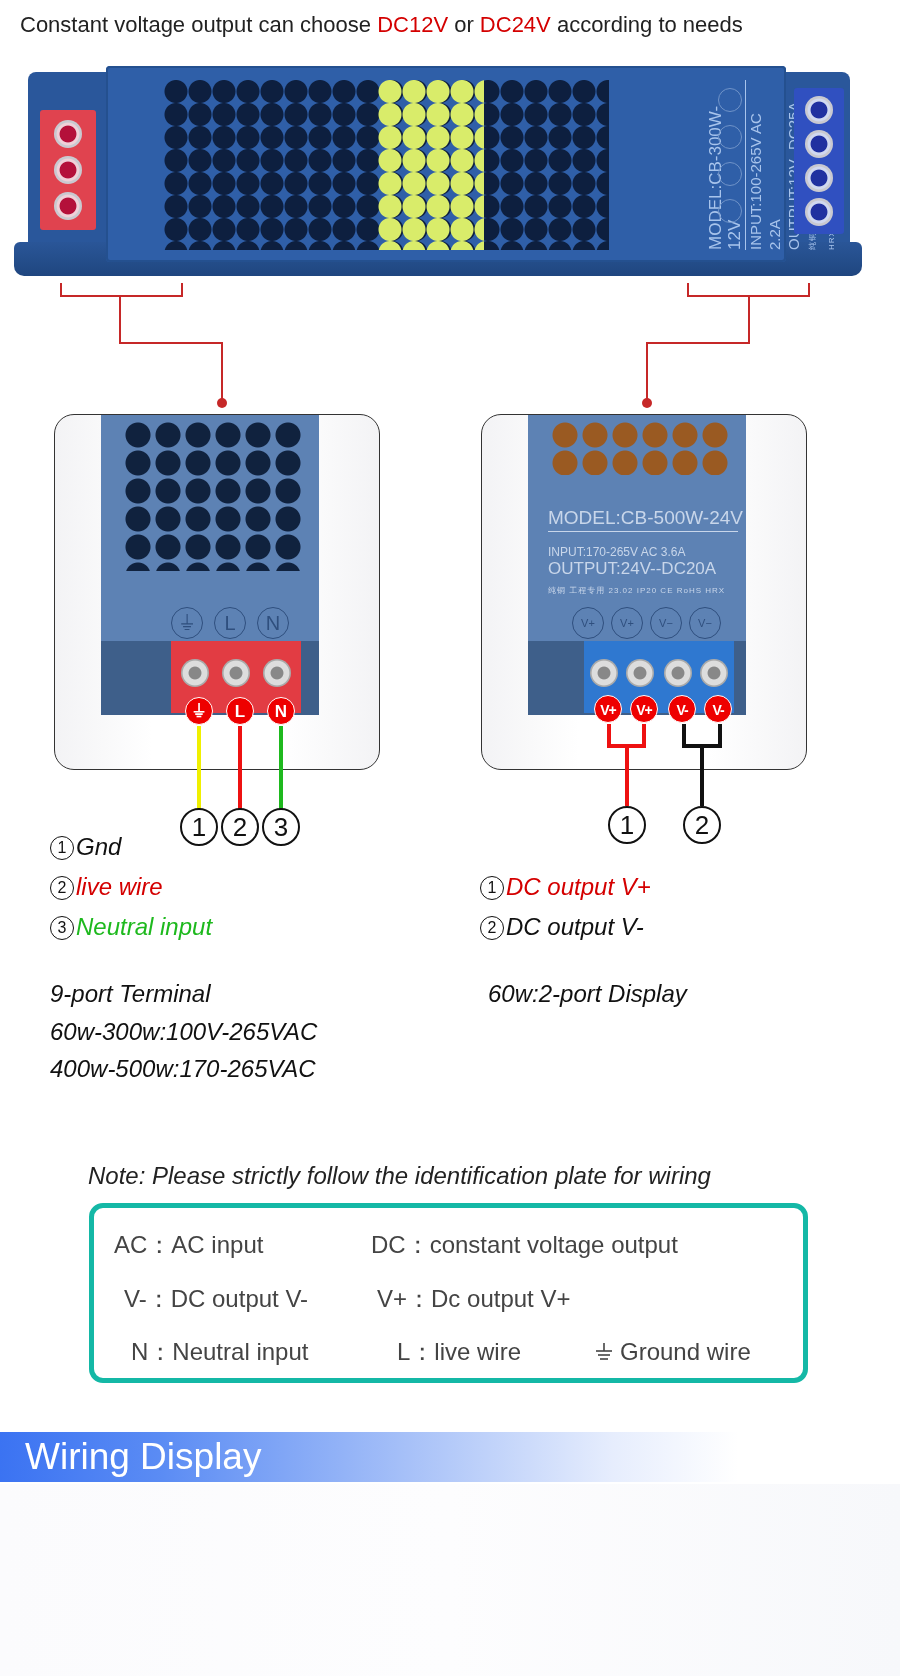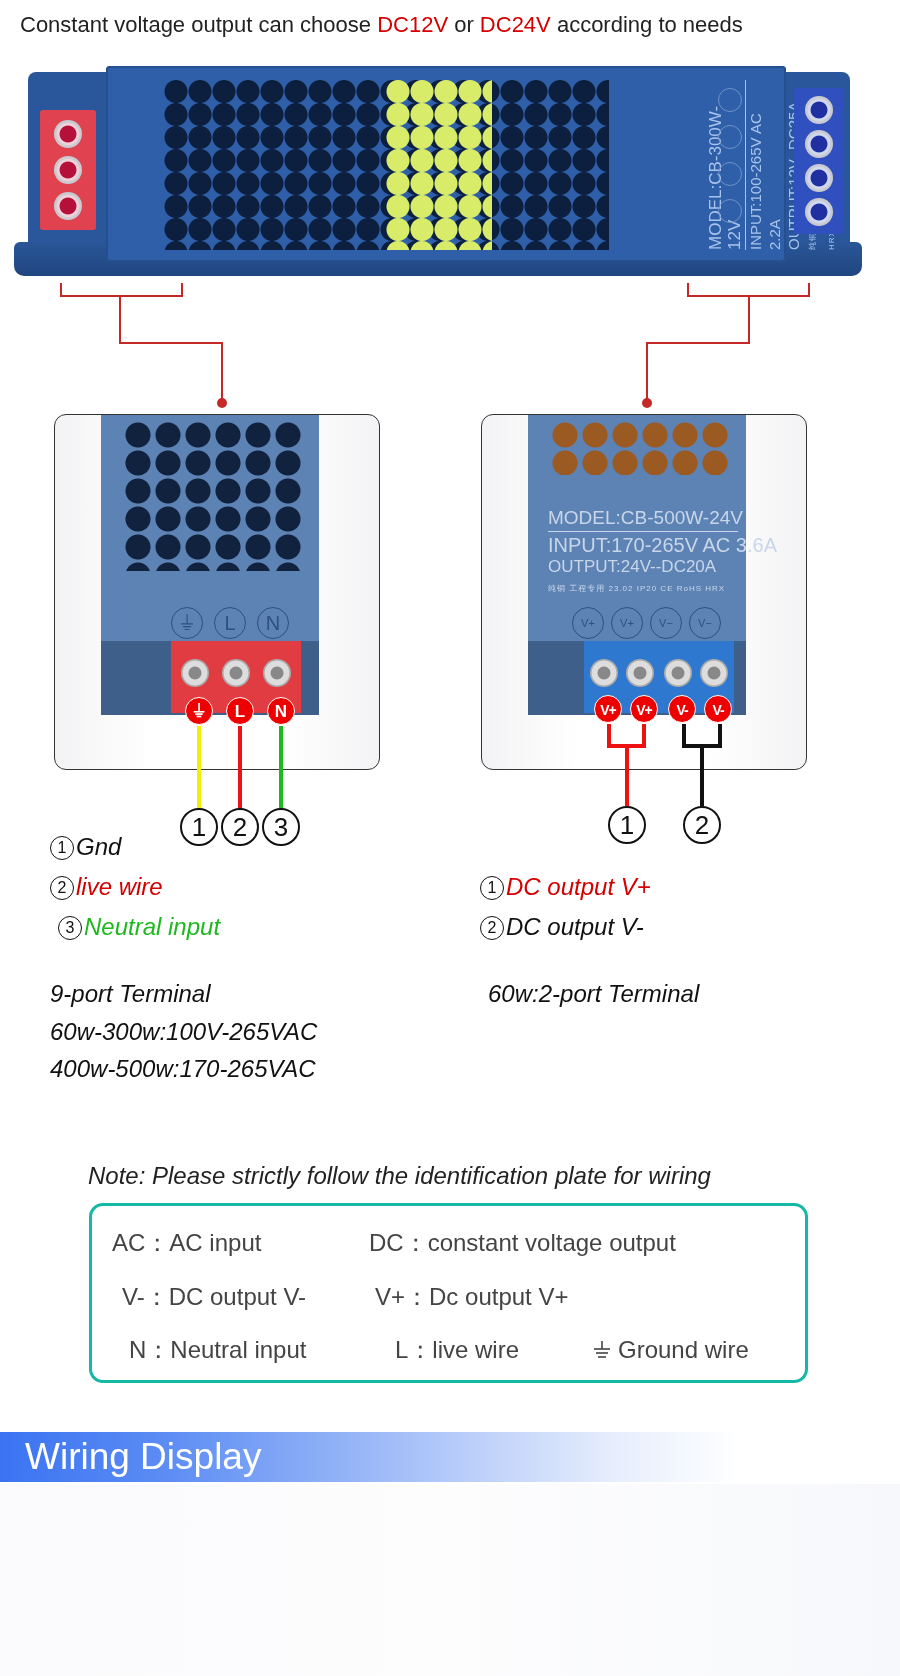--- a/index.html
+++ b/index.html
@@ -34,59 +34,59 @@
     transform-origin: 0 0; transform: translate(0,170px) rotate(-90deg); color: #a8c4ec; font-size: 15px; line-height: 19px; }
   .plate-text .model { font-size: 17px; border-bottom: 1px solid #a8c4ec; padding-bottom: 1px; }
   .plate-text .small { font-size: 8px; letter-spacing: 1px; }
   .plate-icons { position: absolute; left: 704px; top: 26px; width: 30px; }
   .plate-icons .pi { width: 24px; height: 24px; border: 1px solid #6f93c8; border-radius: 50%; margin-bottom: 13px; }
 
   
   .ln { position: absolute; background: #c62828; }
 
   
-  .panel { position: absolute; width: 326px; height: 356px; border: 1.5px solid #333; border-radius: 12px; overflow: hidden;
+  .panel { position: absolute; width: 326px; height: 356px; border: 1.5px solid #333; border-radius: 20px; overflow: hidden;
     background: linear-gradient(90deg,#f3f3f5,#ffffff 30%,#ffffff 70%,#f3f3f5); }
   .panel-left { left: 54px; top: 414px; }
   .panel-right { left: 481px; top: 414px; }
   .pbody { position: absolute; left: 46px; top: 0; width: 218px; height: 300px; background: #5d82b4; }
   .pgrille { position: absolute; left: 22px; top: 6px; width: 180px; height: 150px;
     background-image: radial-gradient(circle at 50% 50%, #10223e 0 12px, transparent 13px);
     background-size: 30px 28px; }
   .pgrille.coil { height: 54px; background-image: radial-gradient(circle at 50% 50%, #9a5a22 0 12px, transparent 13px); }
   .psym { position: absolute; top: 192px; width: 32px; height: 32px; border: 1px solid #2f4f7e; border-radius: 50%;
     color: #2f4f7e; font-size: 20px; text-align: center; line-height: 30px; }
   .psym.sm { font-size: 11px; line-height: 30px; }
   .pslot { position: absolute; left: 0; top: 226px; width: 218px; height: 74px; background: #3e5f8a; }
   .pblock-red { position: absolute; left: 70px; top: 0; width: 130px; height: 72px; background: #e23c43; }
   .pblock-blue { position: absolute; left: 56px; top: 0; width: 150px; height: 72px; background: #2f78d0; }
   .pscrew { position: absolute; top: 18px; width: 28px; height: 28px; border-radius: 50%;
     background: radial-gradient(circle, #888 0 30%, #ddd 35% 60%, #aaa 65%); }
   .ptext { position: absolute; left: 20px; top: 92px; color: #c8d6ea; width: 190px; }
   .ptext .m { font-size: 19px; border-bottom: 1px solid #c8d6ea; padding-bottom: 2px; white-space: nowrap; }
-  .ptext .i { font-size: 20px; margin-top: 2px; white-space: nowrap; }
+  .ptext .i { font-size: 12px; margin-top: 13px; white-space: nowrap; }
   .ptext .o { font-size: 17px; white-space: nowrap; }
   .ptext .s { font-size: 8px; letter-spacing: 1px; margin-top: 6px; white-space: nowrap; }
 
   .badge { position: absolute; width: 28px; height: 28px; border-radius: 50%; background: #e00; color: #fff;
     font-weight: bold; text-align: center; line-height: 28px; font-size: 17px; border: 1px solid #fff; }
   .badge.v { font-size: 14px; letter-spacing: -1px; }
 
   .wire { position: absolute; width: 4px; }
   .numc { position: absolute; width: 38px; height: 38px; border: 2px solid #111; border-radius: 50%;
     text-align: center; line-height: 34px; font-size: 26px; background: #fff; color: #111; }
 
   .legend { position: absolute; font-size: 24px; font-style: italic; white-space: nowrap; }
   .circ { display: inline-block; width: 24px; height: 24px; border: 1.5px solid #111; border-radius: 50%;
     font-size: 16px; text-align: center; line-height: 21px; font-style: normal; color: #111; margin-right: 2px; vertical-align: 2px; }
-  .green { color: #1eb91e; margin-left: 8px; }
+  .green { color: #1eb91e; }
   .spec { position: absolute; font-size: 24px; font-style: italic; line-height: 37.5px; white-space: nowrap; color: #111; }
 
   .note { left: 88px; top: 1162px; font-size: 24px; font-style: italic; color: #222; white-space: nowrap; }
-  .gbox { left: 89px; top: 1203px; width: 719px; height: 180px; border: 3px solid #14b8a6; border-radius: 14px; }
+  .gbox { left: 89px; top: 1203px; width: 719px; height: 180px; border: 5px solid #14b8a6; border-radius: 14px; }
   .gi { position: absolute; font-size: 24px; color: #444; white-space: nowrap; }
   .ground-sym { display: inline-block; width: 20px; height: 20px; vertical-align: -2px; margin-right: 6px; }
 
   .banner { left: 0; top: 1432px; width: 900px; height: 50px;
     background: linear-gradient(90deg, #3b73f2 0%, #5b8cf4 18%, #a6c0f8 45%, #e6edfd 68%, #ffffff 82%); }
   .banner-text { position: absolute; left: 25px; top: 4px; color: #fff; font-size: 37px; white-space: nowrap; }
   .bottom-area { left: 0; top: 1484px; width: 900px; height: 192px; background: linear-gradient(90deg,#fbfbfd,#fdfdfe 50%,#f7f8fb); }
 </style>
 </head>
 <body>
@@ -247,21 +247,21 @@
 <div class="legend" style="left:480px;top:913px">
   <span class="circ">2</span><span>DC output V-</span>
 </div>
 
 <div class="spec" style="left:50px;top:975px">
   <div>9-port Terminal</div>
   <div>60w-300w:100V-265VAC</div>
   <div>400w-500w:170-265VAC</div>
 </div>
 <div class="spec" style="left:488px;top:975px">
-  <div>60w:2-port Terminal</div>
+  <div>60w:2-port Display</div>
 </div>
 
 <div class="abs note">Note: Please strictly follow the identification plate for wiring</div>
 
 <div class="abs gbox">
   <div class="gi" style="left:20px;top:21px"><span>AC：</span><span>AC input</span></div>
   <div class="gi" style="left:277px;top:21px"><span>DC：</span><span>constant voltage output</span></div>
   <div class="gi" style="left:30px;top:75px"><span>V-：</span><span>DC output V-</span></div>
   <div class="gi" style="left:283px;top:75px"><span>V+：</span><span>Dc output V+</span></div>
   <div class="gi" style="left:37px;top:128px"><span>N：</span><span>Neutral input</span></div>

